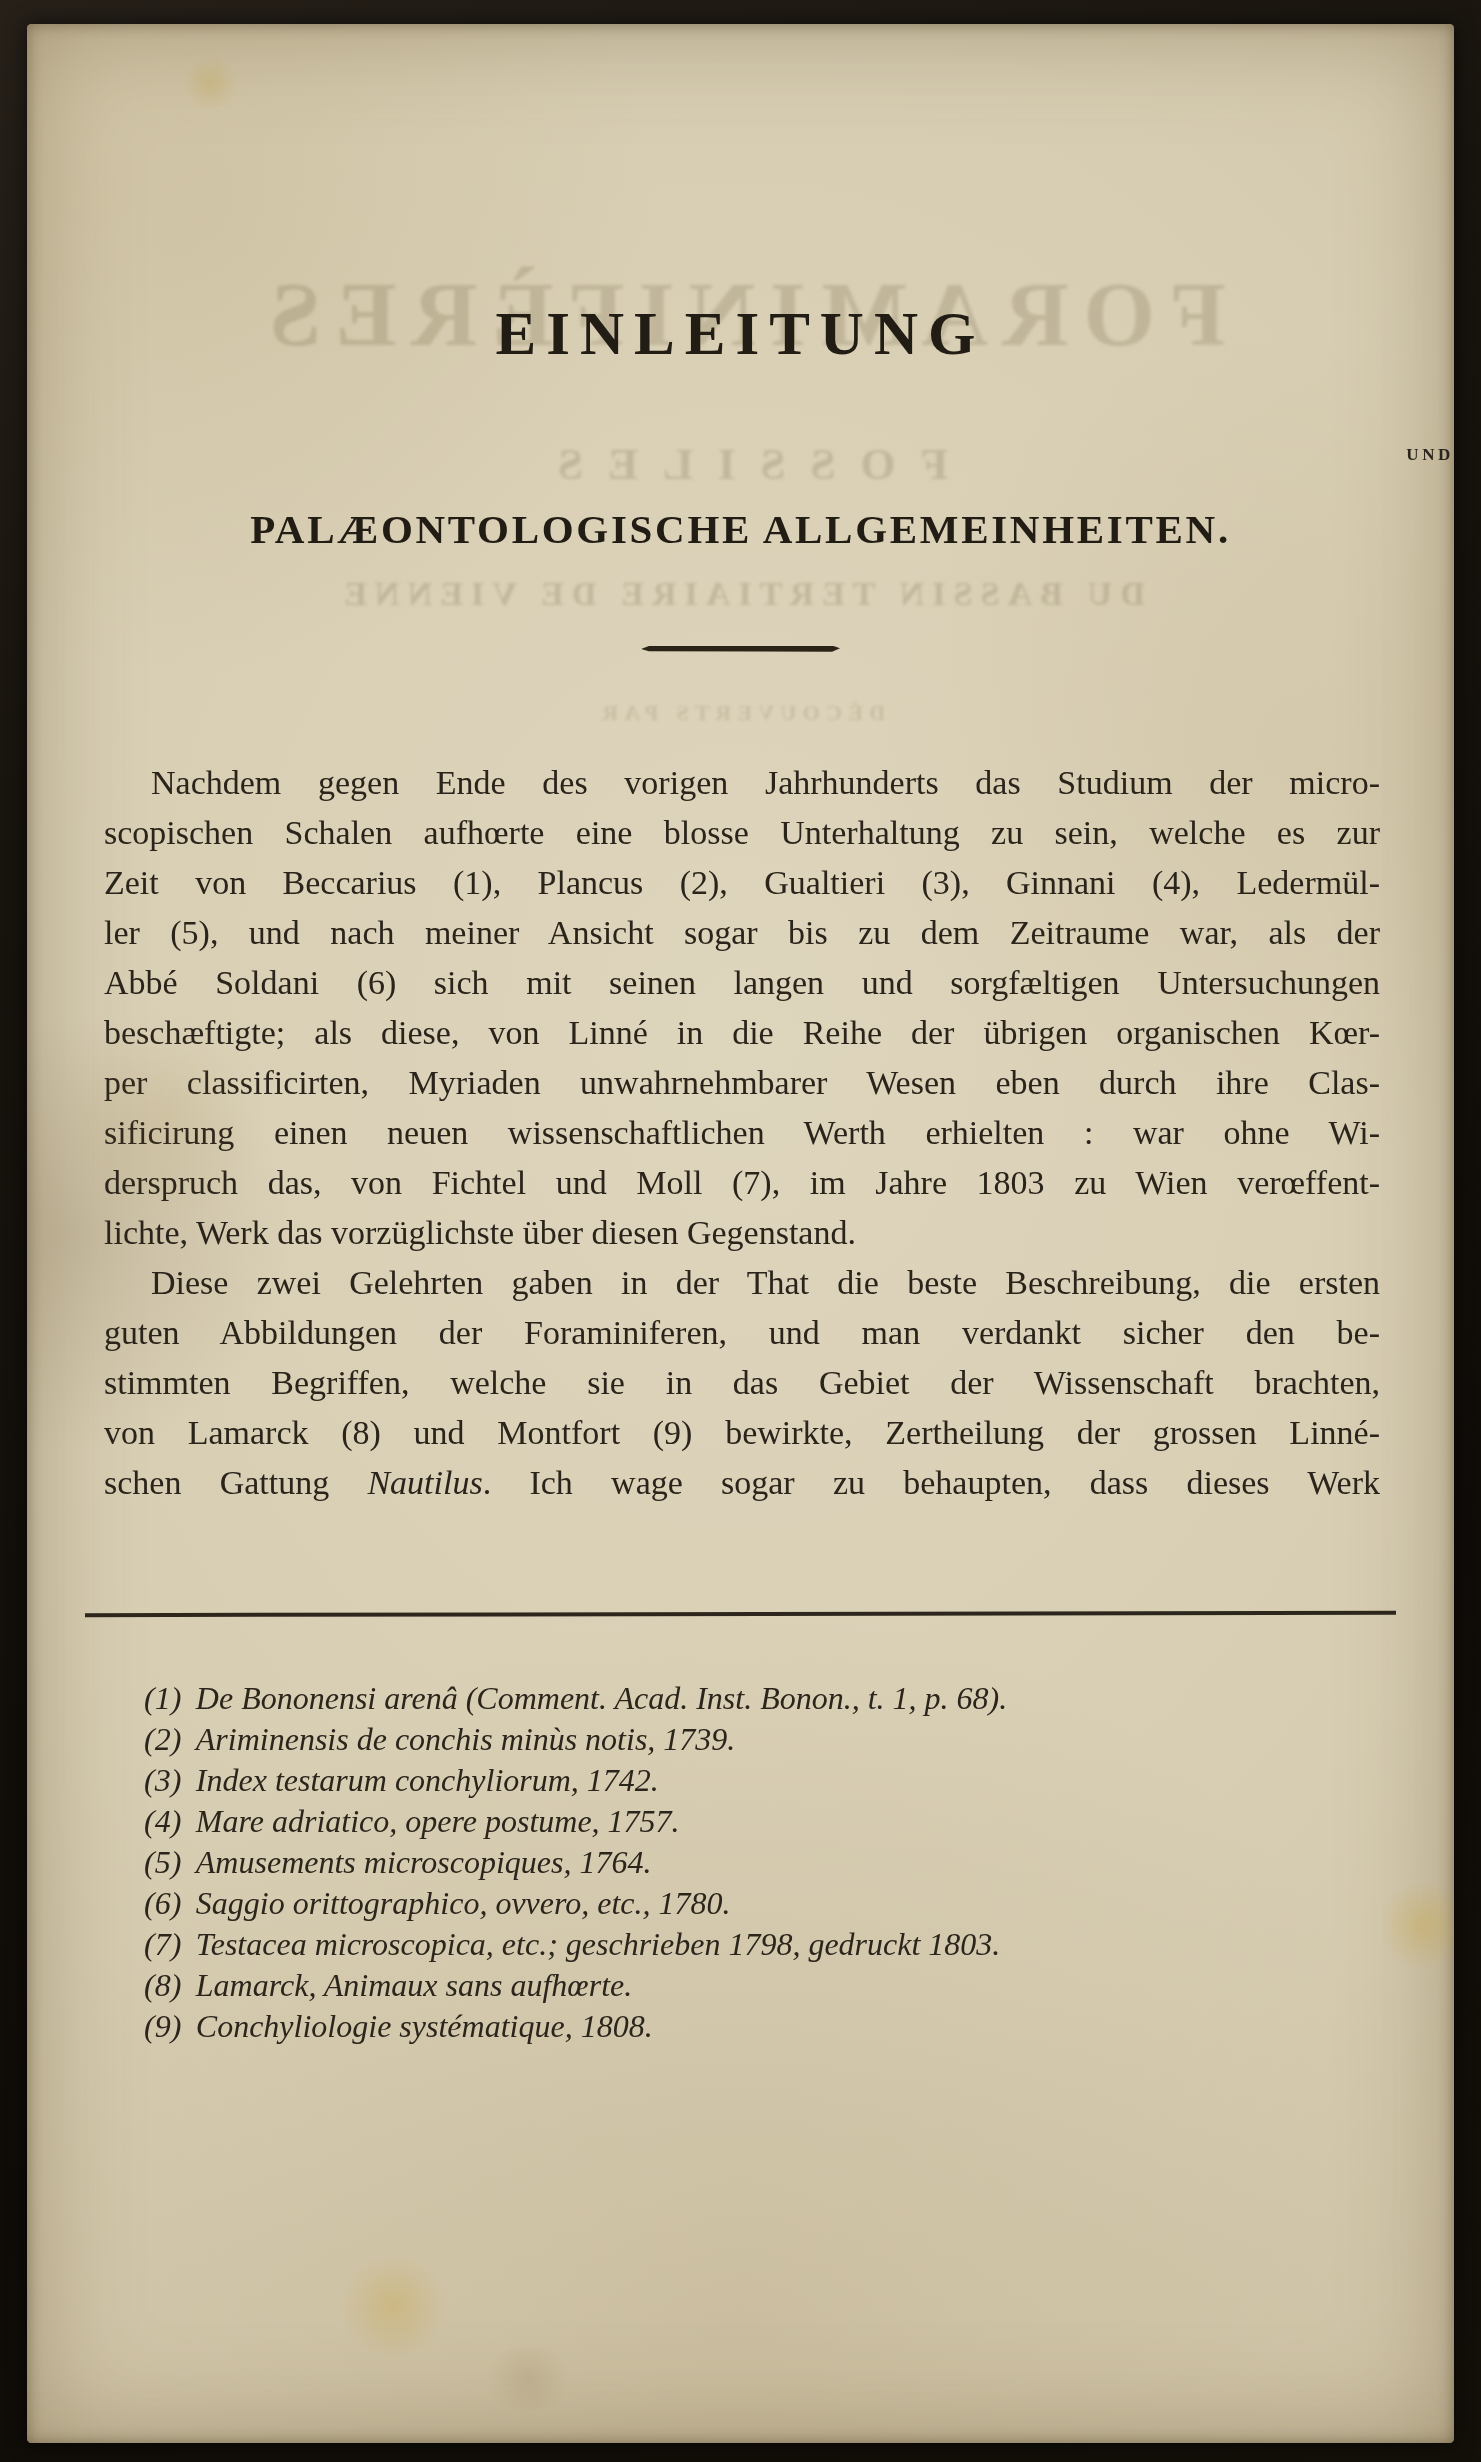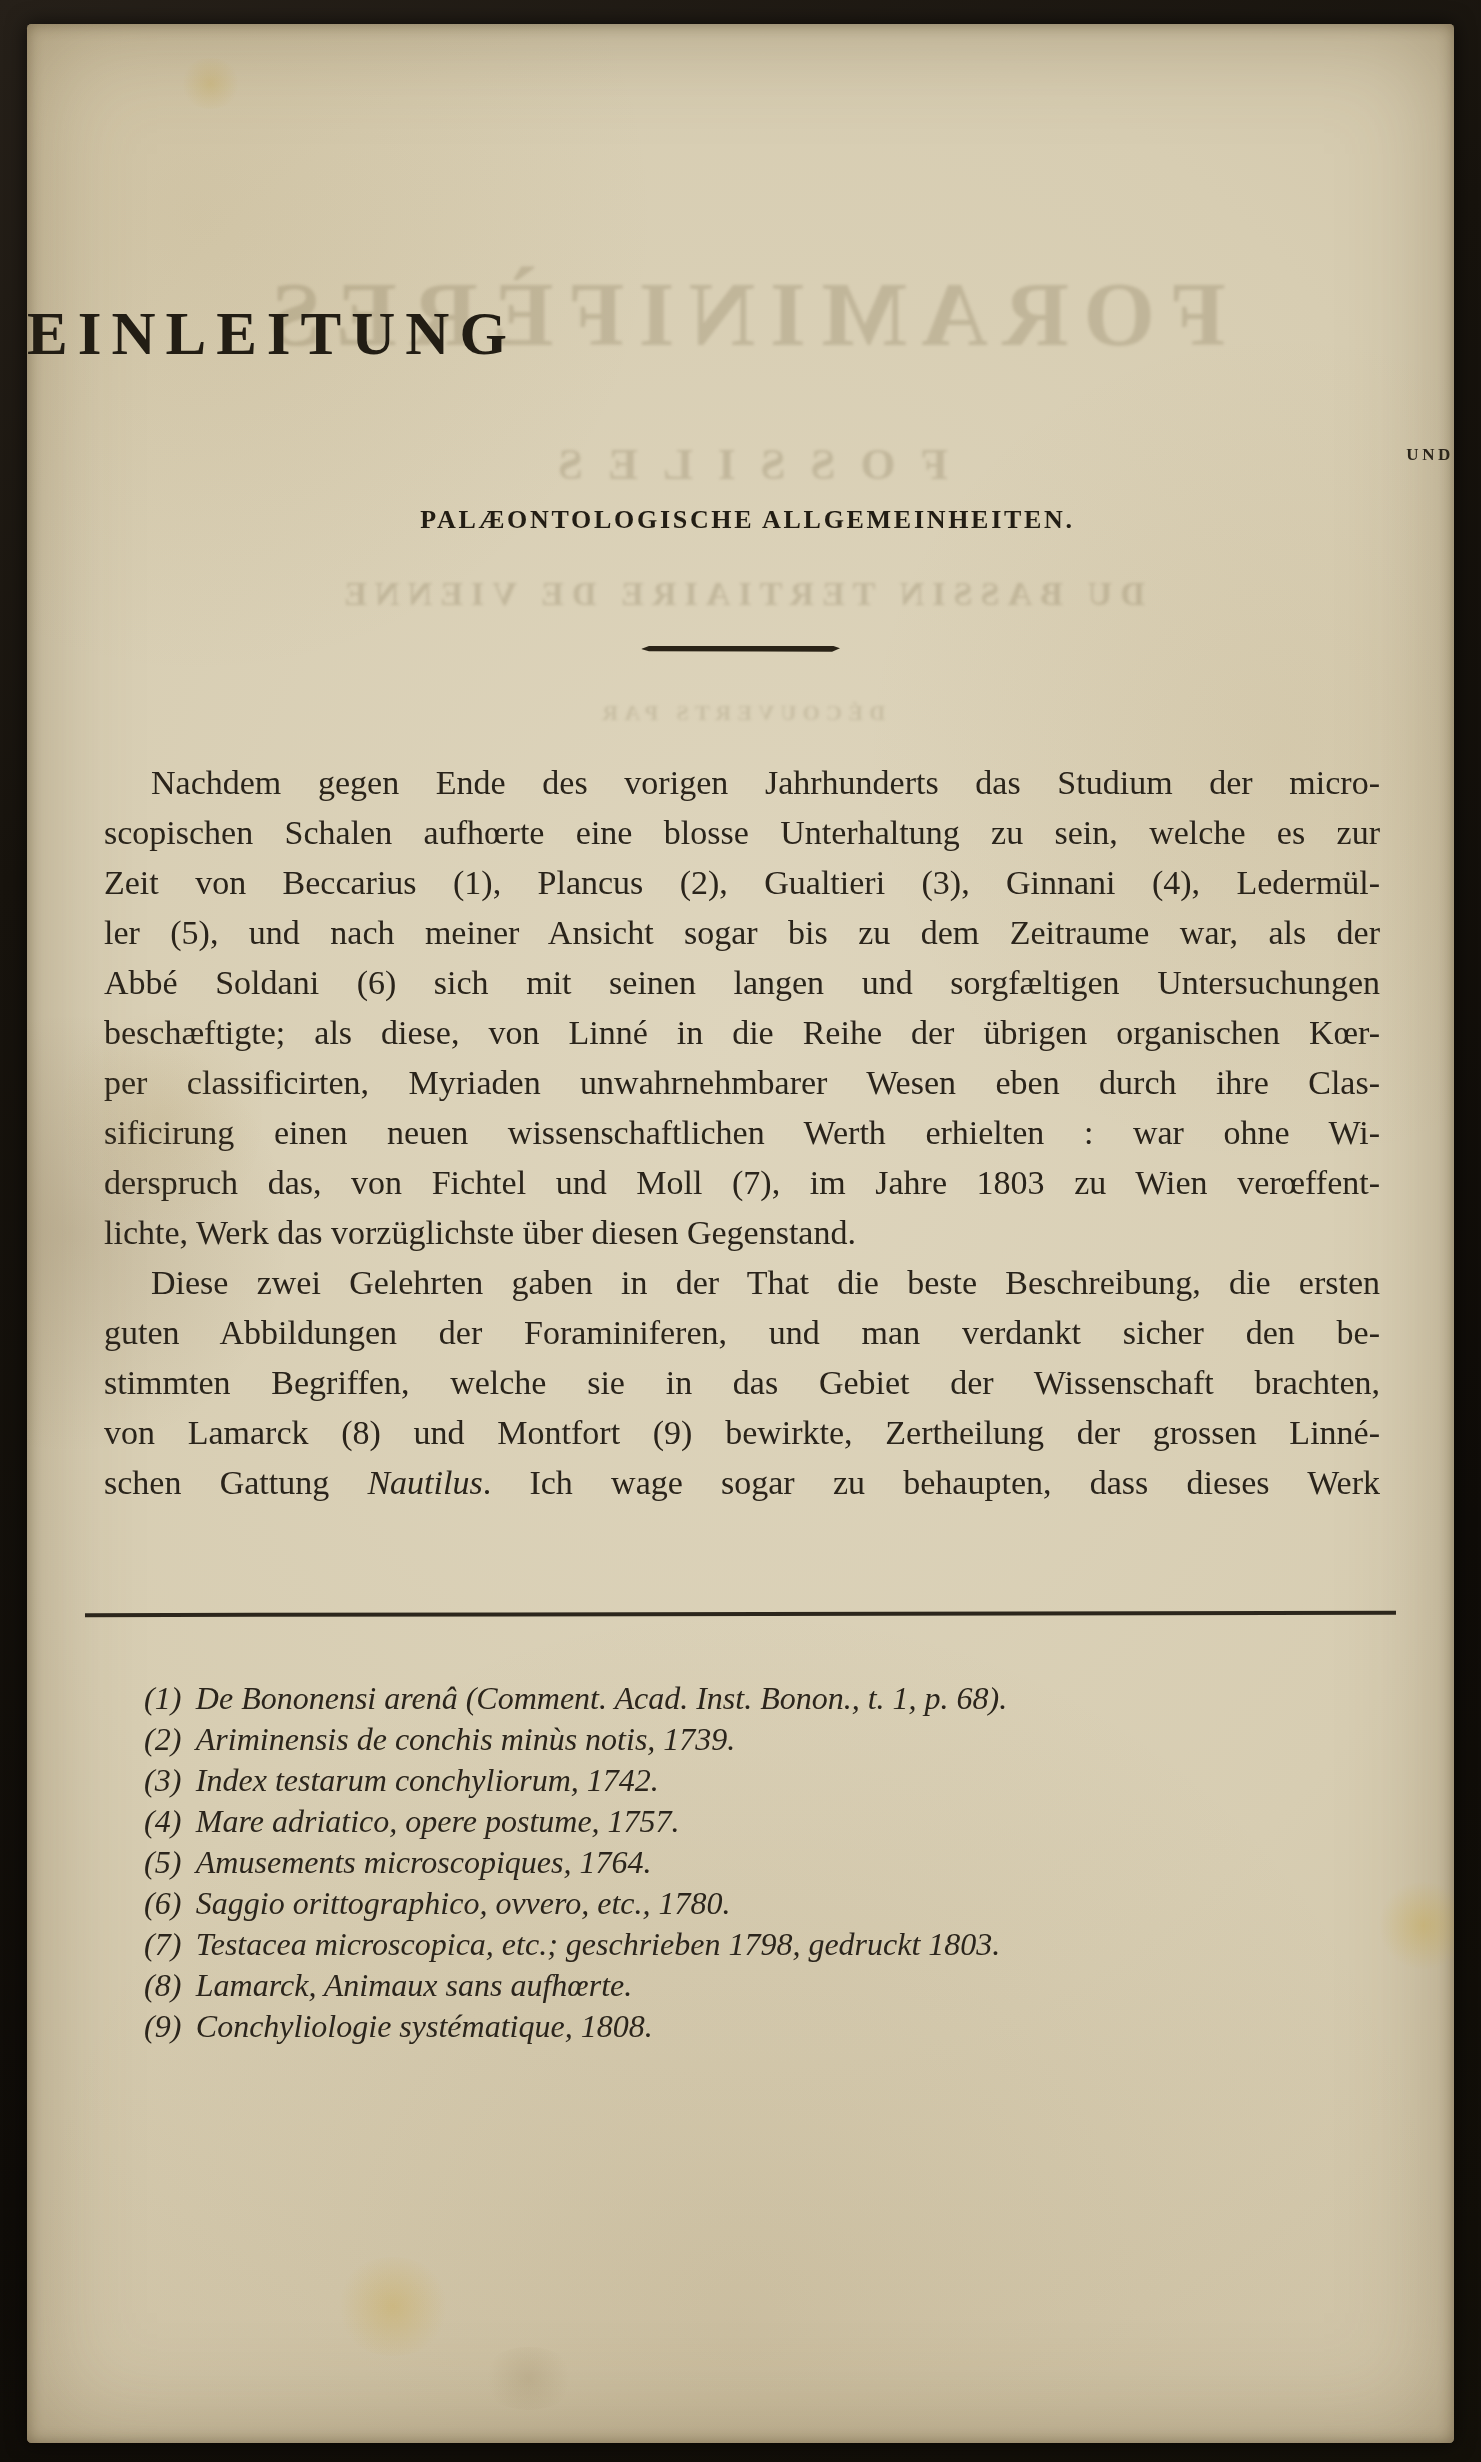--- a/index.html
+++ b/index.html
@@ -37,30 +37,30 @@
     filter:blur(1.8px);
     font-weight:bold; white-space:nowrap;
   }
   .g1 { top:237px; font-size:92px; letter-spacing:14.5px; }
   .g2 { top:414px; font-size:45px;  letter-spacing:25px; }
   .g3 { top:551px; font-size:34px;  letter-spacing:8.1px;  }
   .g4 { top:676px; font-size:22px;  letter-spacing:6.3px;  color:rgba(100,84,48,.16); }
 
   
   .title {
-    position:absolute; top:275px; width:100%; text-align:left;
+    position:absolute; top:275px; width:100%; text-align:center;
     font-size:61px; font-weight:bold; letter-spacing:10px; color:#221d14;
   }
   .und {
     position:absolute; top:421px; width:100%; text-align:right;
     font-size:17px; font-weight:bold; letter-spacing:3.6px; color:#2b251b;
   }
   .subtitle {
     position:absolute; top:481px; width:100%; text-align:center;
-    font-size:26px; font-weight:bold; letter-spacing:2.7px; color:#221d14;margin-left:7px;
+    font-size:41px; font-weight:bold; letter-spacing:2.7px; color:#221d14;
   }
   .rule {
     position:absolute; top:622px; left:50%; transform:translateX(-50%);
     width:199px; height:6.3px; background:#2a2317;
     clip-path: polygon(0 55%, 4% 8%, 96% 0, 100% 45%, 96% 100%, 4% 92%);
   }
 
   
   .body-block {
     position:absolute; top:734px; left:77px; width:1276px;

